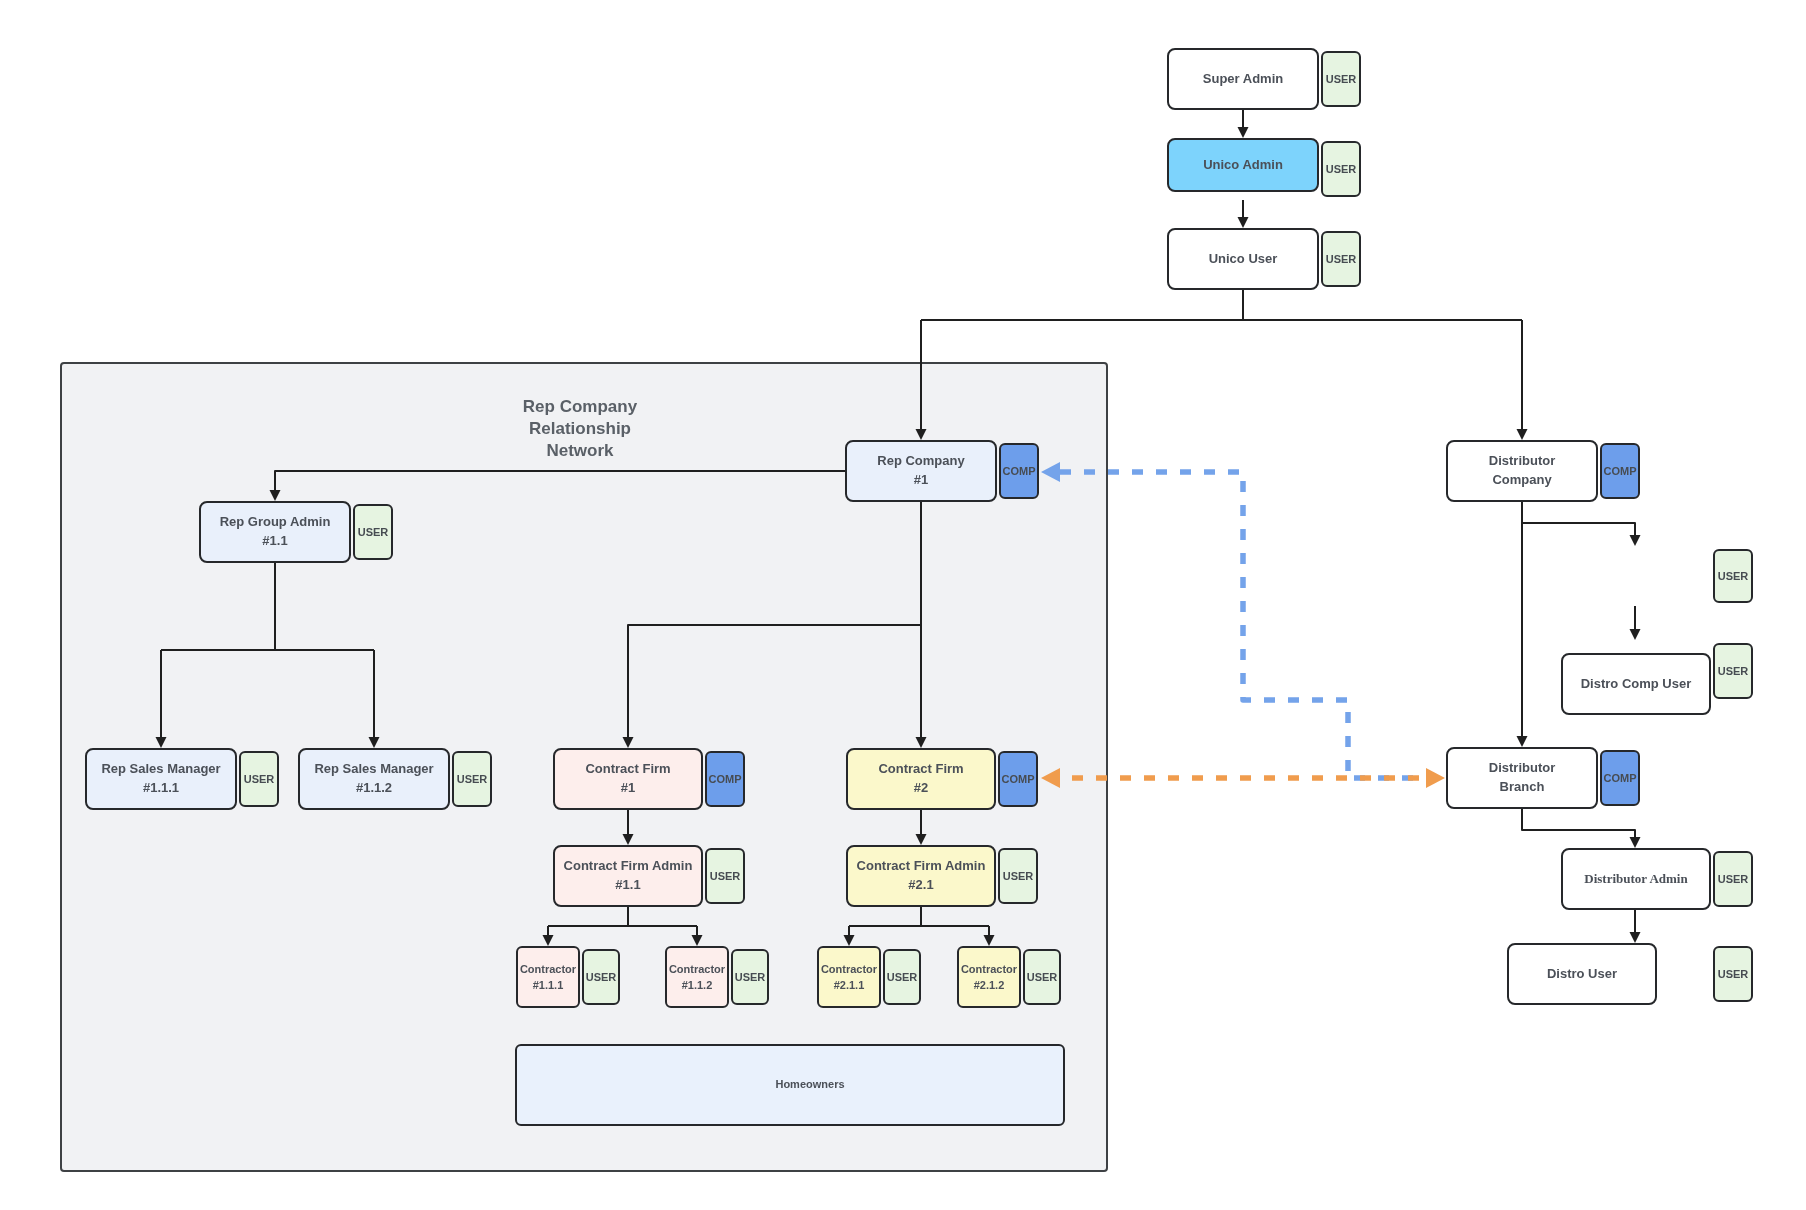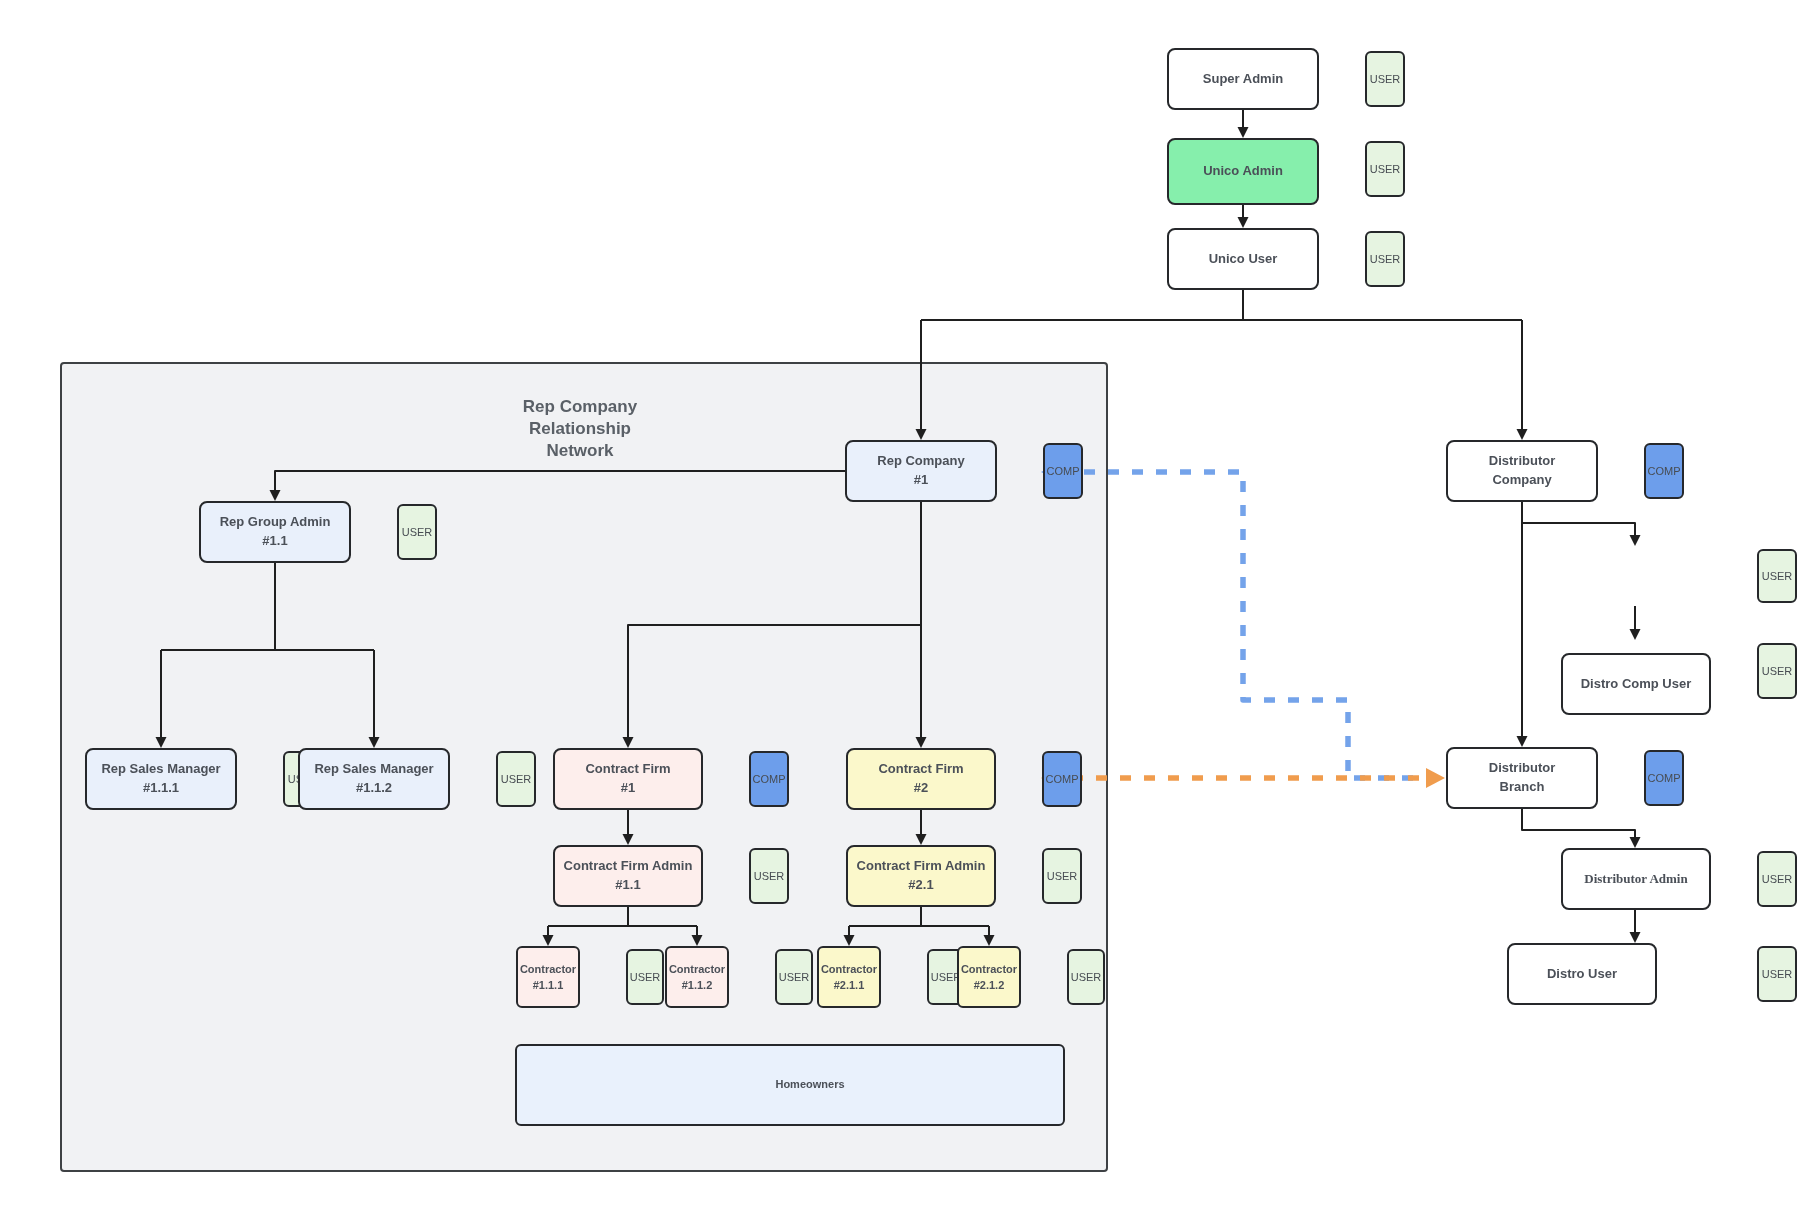--- a/index.html
+++ b/index.html
@@ -22,21 +22,21 @@
     display:flex; align-items:center; justify-content:center; text-align:center;
     font-weight:bold; font-size:13px; color:#4b5058; line-height:1.45;
     white-space:pre; cursor:default;
   }
   .box.sm { font-size:11px; border-radius:6px; line-height:1.5; }
   .box.wide { font-size:11px; border-radius:6px; }
   .tag {
     position:absolute; box-sizing:border-box;
     border:2px solid #26282b; border-radius:6px;
     display:flex; align-items:center; justify-content:center;
-    font-weight:normal; font-size:11px; color:#474c52; white-space:pre;margin-left:44px;
+    font-weight:bold; font-size:11px; color:#474c52; white-space:pre;
   }
 </style>
 </head>
 <body>
 
 <div id="canvas">
 
   <div class="container-box" style="left: 60px; top: 362px; width: 1048px; height: 810px; background: rgb(241, 242, 244);"></div>
   <div class="container-title" style="left:430px; top:396px; width:300px;">Rep Company
 Relationship
@@ -97,21 +97,21 @@
       <polygon points="1041,778 1060,768 1060,788"></polygon>
       <polygon points="1445,778 1426,768 1426,788"></polygon>
     </g>
   </svg>
 
   <div class="box" style="left: 1167px; top: 48px; width: 152px; height: 62px; background: rgb(255, 255, 255);">
     <span>Super Admin</span>
   </div>
   <div class="tag" style="left: 1321px; top: 51px; width: 40px; height: 56px; background: rgb(230, 244, 225);">USER</div>
 
-  <div class="box" style="left: 1167px; top: 138px; width: 152px; height: 67px; background: #86efac;">
+  <div class="box" style="left: 1167px; top: 138px; width: 152px; height: 54px; background: #7dd3fc;">
     <span>Unico Admin</span>
   </div>
   <div class="tag" style="left: 1321px; top: 141px; width: 40px; height: 56px; background: rgb(230, 244, 225);">USER</div>
 
   <div class="box" style="left: 1167px; top: 228px; width: 152px; height: 62px; background: rgb(255, 255, 255);">
     <span>Unico User</span>
   </div>
   <div class="tag" style="left: 1321px; top: 231px; width: 40px; height: 56px; background: rgb(230, 244, 225);">USER</div>
 
   <div class="box" style="left: 845px; top: 440px; width: 152px; height: 62px; background: rgb(233, 240, 251);">

